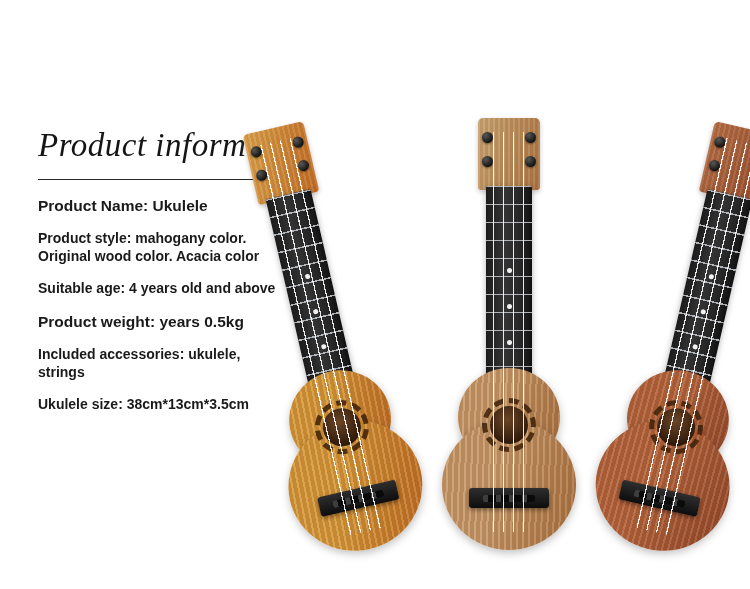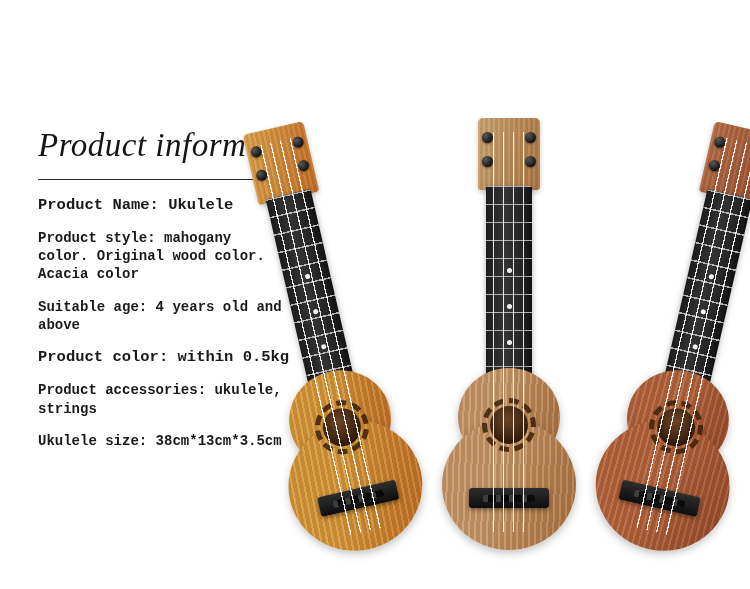--- a/index.html
+++ b/index.html
@@ -41,21 +41,20 @@
     width: 228px;
     height: 1px;
     background: #2a2a2a;
     margin-top: 16px;
     margin-bottom: 16px;
   }
   .spec-line {
     color: #1a1a1a;
     font-weight: bold;
     margin: 14px 0 12px 0;
-    font-family: Liberation Mono, monospace;
   }
   .spec-line.lg { font-size: 15.5px; line-height: 1.25; }
   .spec-line.sm { font-size: 14px; line-height: 1.3; width: 252px; }
 
   
   #uke-group {
     position: absolute;
     left: 268px;
     top: 110px;
     width: 482px;
@@ -239,22 +238,22 @@
   <div id="info-panel">
 
     <div id="panel-title">Product inform</div>
 
     <div id="title-rule"></div>
 
     <div id="spec-list">
       <p class="spec-line lg">Product Name: Ukulele</p>
       <p class="spec-line sm">Product style: mahogany color. Original wood color. Acacia color</p>
       <p class="spec-line sm">Suitable age: 4 years old and above</p>
-      <p class="spec-line lg">Product color: within 0.5kg</p>
-      <p class="spec-line sm">Product accessories: ukulele, strings</p>
+      <p class="spec-line lg">Product weight: years 0.5kg</p>
+      <p class="spec-line sm">Included accessories: ukulele, strings</p>
       <p class="spec-line sm">Ukulele size: 38cm*13cm*3.5cm</p>
     </div>
   </div>
 
   <div id="uke-group">
 
     <div class="uke" id="uke-left">
       <div class="uke-inner">
         <div class="headstock" style="background: linear-gradient(105deg, rgb(217, 160, 74), rgb(192, 106, 34));">
           <div class="peg p1"></div>

